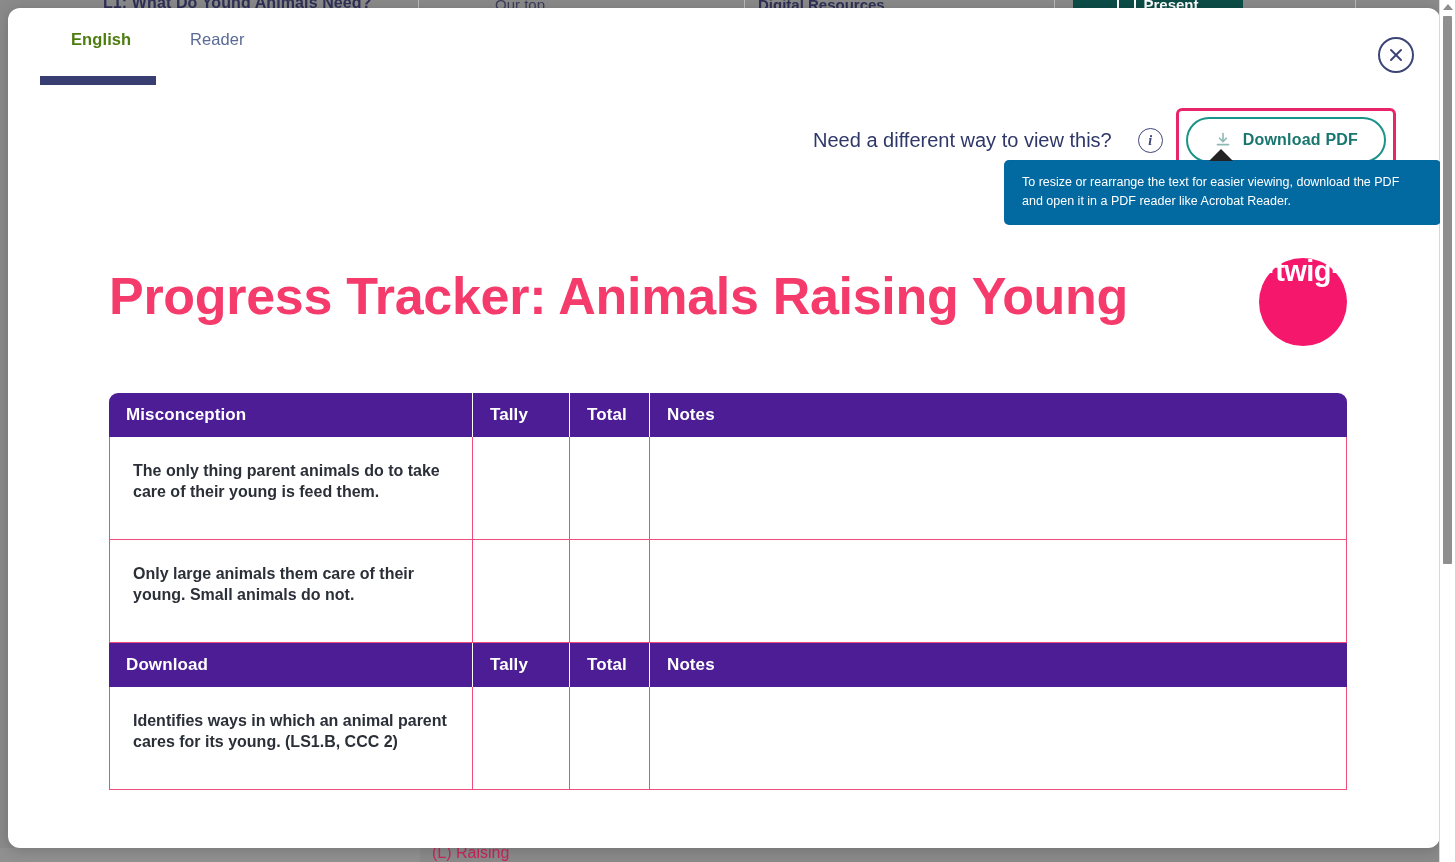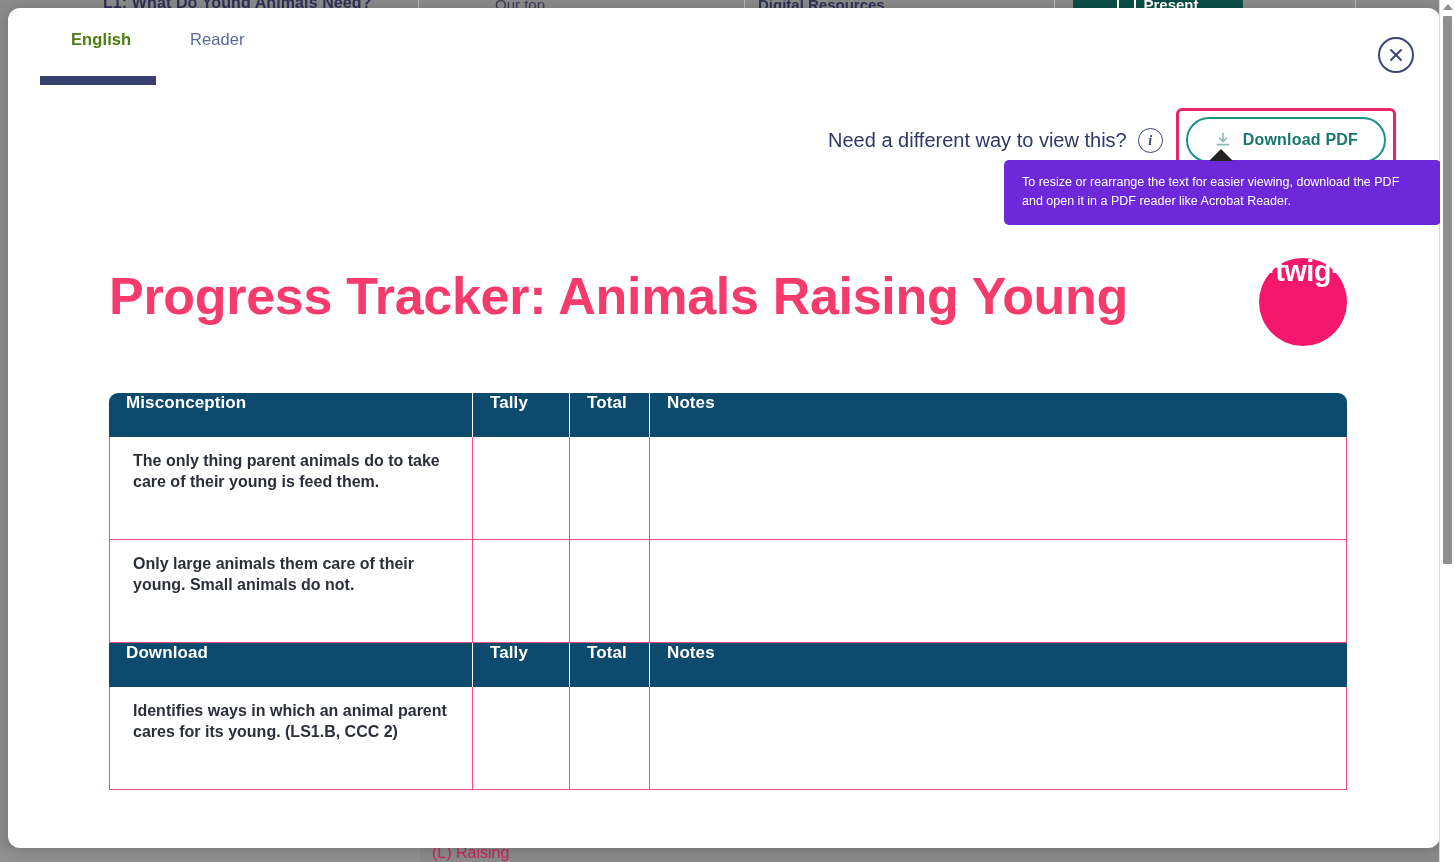--- a/index.html
+++ b/index.html
@@ -189,21 +189,21 @@
     position: absolute;
     right: 44px;
     top: 100px;
     display: flex;
     align-items: center;
   }
   .dl-question {
     font-size: 20px;
     color: #2f3769;
     white-space: nowrap;
-    margin-right: 11px;
+    margin-right: 26px;
   }
   .info-icon {
     width: 25px;
     height: 25px;
     border: 1.6px solid #3d4576;
     border-radius: 50%;
     box-sizing: border-box;
     display: flex;
     align-items: center;
     justify-content: center;
@@ -248,21 +248,21 @@
     display: flex;
     align-items: center;
   }
 
   
   .tooltip {
     position: absolute;
     left: 996px;
     top: 152px;
     width: 437px;
-    background: #6d28d9;
+    background: #0369a1;
     color: #ffffff;
     border-radius: 5px;
     padding: 13px 18px 14px 18px;
     box-sizing: border-box;
     font-size: 12.5px;
     line-height: 19px;
     z-index: 40;
   }
   .tooltip-arrow {
     position: absolute;
@@ -328,44 +328,44 @@
     border-right: 1.3px solid #f04d7e;
     border-bottom: 1.3px solid #f04d7e;
     padding: 0;
     vertical-align: top;
     box-sizing: border-box;
   }
   .tbl tr td:first-child, .tbl tr th:first-child {
     border-left: 1.3px solid #f04d7e;
   }
   .hdr-row th {
-    background: #0c4a6e;
+    background: #4c1d95;
     color: #ffffff;
     font-size: 17px;
     font-weight: 700;
     text-align: left;
     height: 44px;
-    padding: 0 0 0 17px;
+    padding: 12px 0 0 17px;
     border-right: 1.3px solid #ffffff;
     border-bottom: none;
     border-left: none !important;
     letter-spacing: .1px;
   }
   .hdr-row th:last-child { border-right: none; }
   .hdr-row.first th:first-child { border-top-left-radius: 9px; }
   .hdr-row.first th:last-child  { border-top-right-radius: 9px; }
 
   .col-a { width: 364px; }
   .col-b { width: 97px; }
   .col-c { width: 80px; }
   .col-d { width: 697px; }
 
   .body-row td { height: 103px; background: #ffffff; }
   .body-row td.cell-text {
-    padding: 13px 22px 0 23px;
+    padding: 23px 22px 0 23px;
     font-size: 16px;
     font-weight: 700;
     color: #2b2f38;
     line-height: 21px;
   }
 
   
   .scrollbar {
     position: absolute;
     right: 0;

